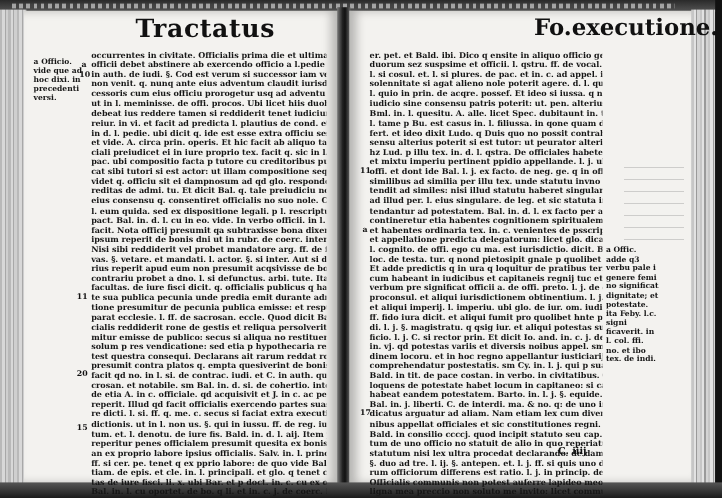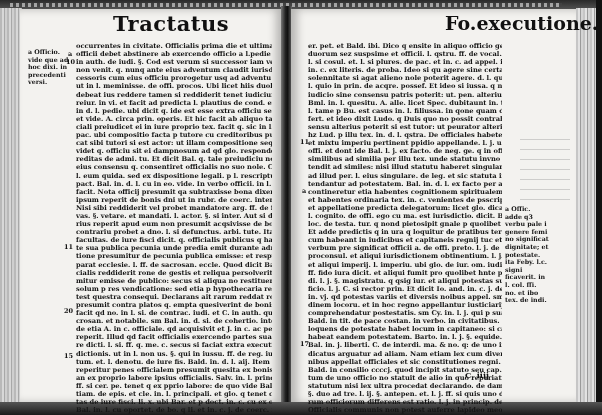--- a/index.html
+++ b/index.html
@@ -110,21 +110,20 @@
     </div>
 
   <div class="running-head rh-folio">Fo.executione.</div>
   <div class="linenum" style="left:300px;top:138px">11</div>
   <div class="linenum" style="left:302px;top:187px">a</div>
   <div class="linenum" style="left:300px;top:340px">17</div>
   <div class="column col-right" id="col-right">
       <span class="ln">er. pet. et Bald. ibi. Dico q ensite in aliquo officio gerit vicem</span>
       <span class="ln">duorum sez suspsime et officii. l. qstru. ff. de vocal. de adop.</span>
       <span class="ln">l. si cosul. et. l. si plures. de pac. et in. c. ad appel. in. vj. et gl.</span>
-      <span class="ln">in. c. ex literis. de proba. Ideo si qu agere sine certa</span>
       <span class="ln">solennitate si agat alieno nole poterit agere. d. l. quesitu. et facit.</span>
       <span class="ln">l. quio in prin. de acqre. possef. Et ideo si iussa. q non pot esse in</span>
       <span class="ln">iudicio sine consensu patris poterit: ut. pen. alterius agere. fui</span>
       <span class="ln">Bml. in. l. quesitu. A. alle. licet Spec. dubitaunt in. ti. de accu. §.</span>
       <span class="ln">l. tame p Bu. est casus in. l. filiussa. in qone quam de procur. re</span>
       <span class="ln">fert. et ideo dixit Ludo. q Duis quo no possit contrahere sine con</span>
       <span class="ln">sensu alterius poterit si est tutor: ut peurator alteri. ar. d. l. qstru.</span>
       <span class="ln">hz Lud. p illu tex. in. d. l. qstra. De officiales habetes meru</span>
       <span class="ln">et mixtu imperiu pertinent ppidio appellande. l. j. ubi Bal. de offi.</span>
       <span class="ln">offi. et dont ide Bal. l. j. ex facto. de neg. ge. q in officio procedit</span>

